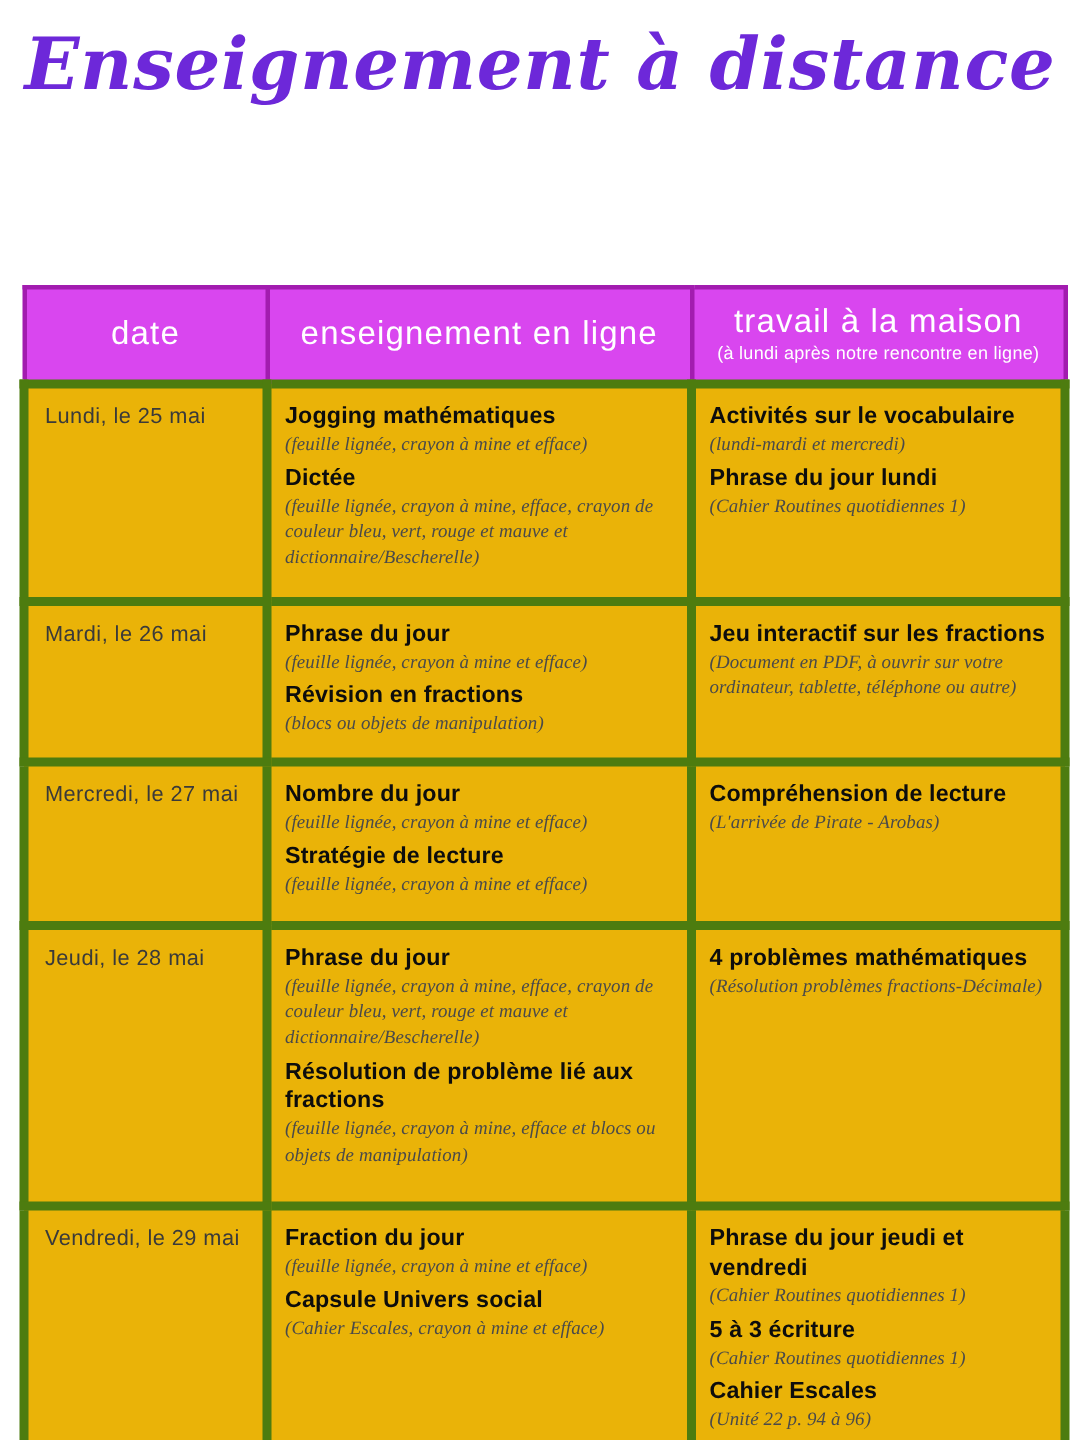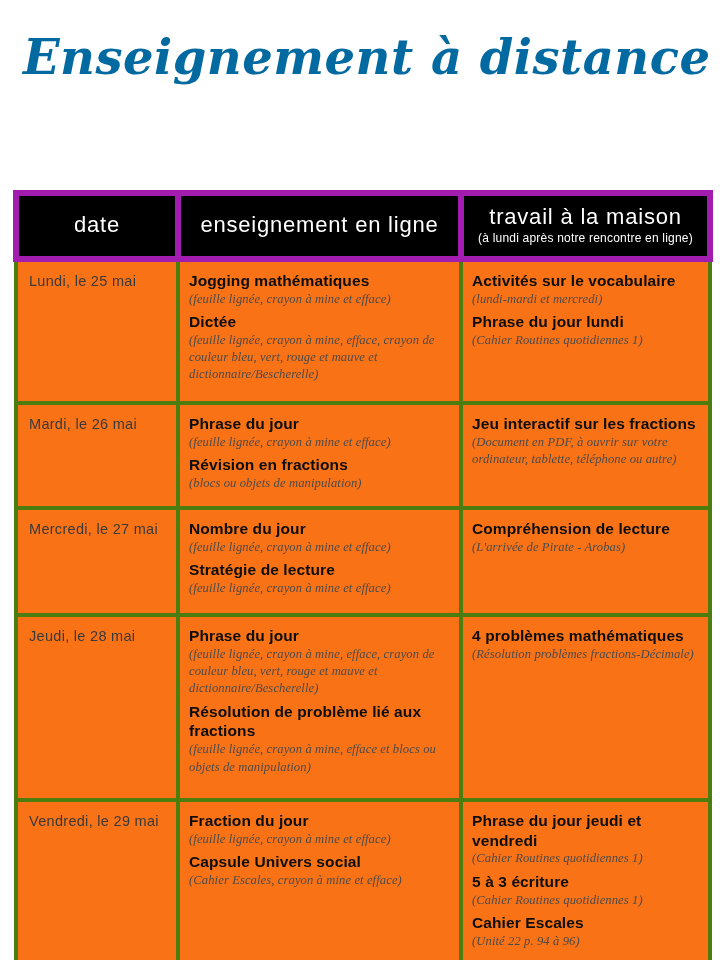--- a/index.html
+++ b/index.html
@@ -31,22 +31,22 @@
     padding-top: 18px;
   }
 
   .main-title {
     font-family: "DejaVu Serif", serif;
     font-style: italic;
     font-weight: 700;
     font-size: 48px;
     line-height: 1.05;
     letter-spacing: 0.5px;
-    color: #0369a1;
-    margin: 14px;
+    color: #6d28d9;
+    margin: 0;
     padding: 0 9px;
     white-space: nowrap;
   }
 
   .sub-title {
     font-family: "Liberation Sans", sans-serif;
     font-weight: 300;
     font-size: 27px;
     line-height: 1.15;
     letter-spacing: 1.6px;
@@ -76,23 +76,23 @@
     width: 694px;
     border-collapse: collapse;
     table-layout: fixed;
   }
 
   table.schedule col.c-date   { width: 162px; }
   table.schedule col.c-online { width: 283px; }
   table.schedule col.c-home   { width: 249px; }
 
   thead th {
-    background: #000000;
+    background: #d946ef;
     color: #ffffff;
-    border: 6px solid #a21caf;
+    border: 3px solid #a21caf;
     padding: 8px 6px 10px 6px;
     vertical-align: middle;
     text-align: center;
     font-weight: 400;
   }
 
   .hdr-main {
     font-family: "Liberation Sans", sans-serif;
     font-weight: 300;
     font-size: 22px;
@@ -105,23 +105,23 @@
     font-family: "Liberation Sans", sans-serif;
     font-weight: 400;
     font-size: 12px;
     line-height: 1.2;
     letter-spacing: 0.2px;
     display: block;
     margin-top: 2px;
   }
 
   tbody td {
-    border: 4px solid #4d7c0f;
+    border: 6px solid #4d7c0f;
     vertical-align: top;
-    background: #f97316;
+    background: #eab308;
     padding: 9px 8px 10px 9px;
   }
 
   td.date-cell {
     font-family: "Liberation Sans", sans-serif;
     font-weight: 300;
     font-size: 14.5px;
     letter-spacing: 0.3px;
     color: #3a3a3a;
     padding-top: 11px;

